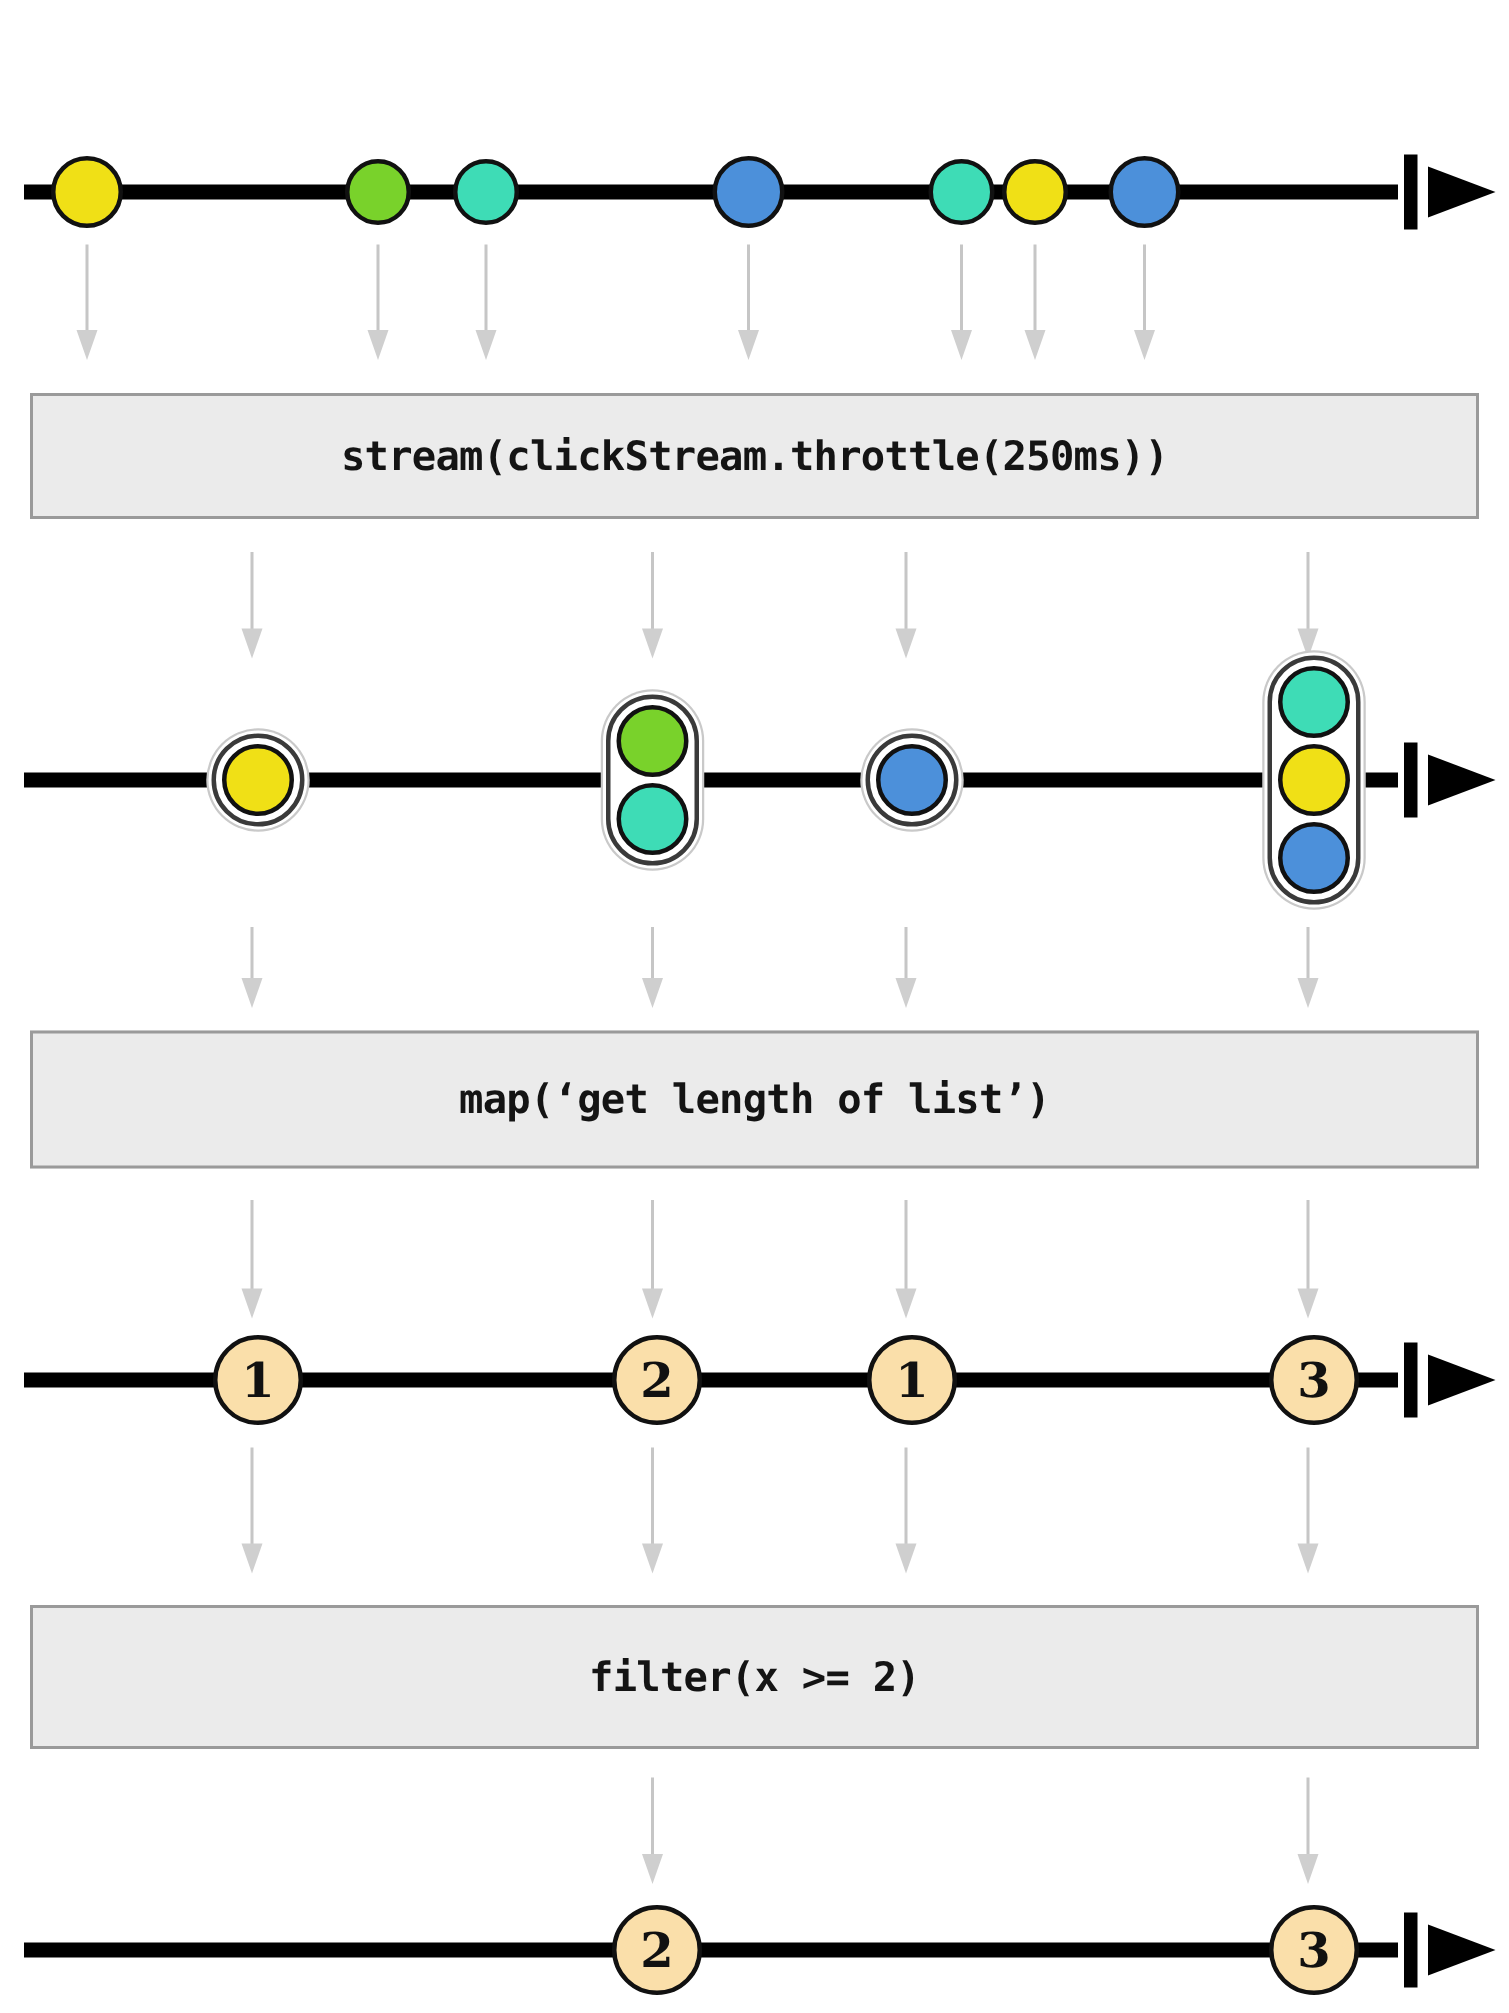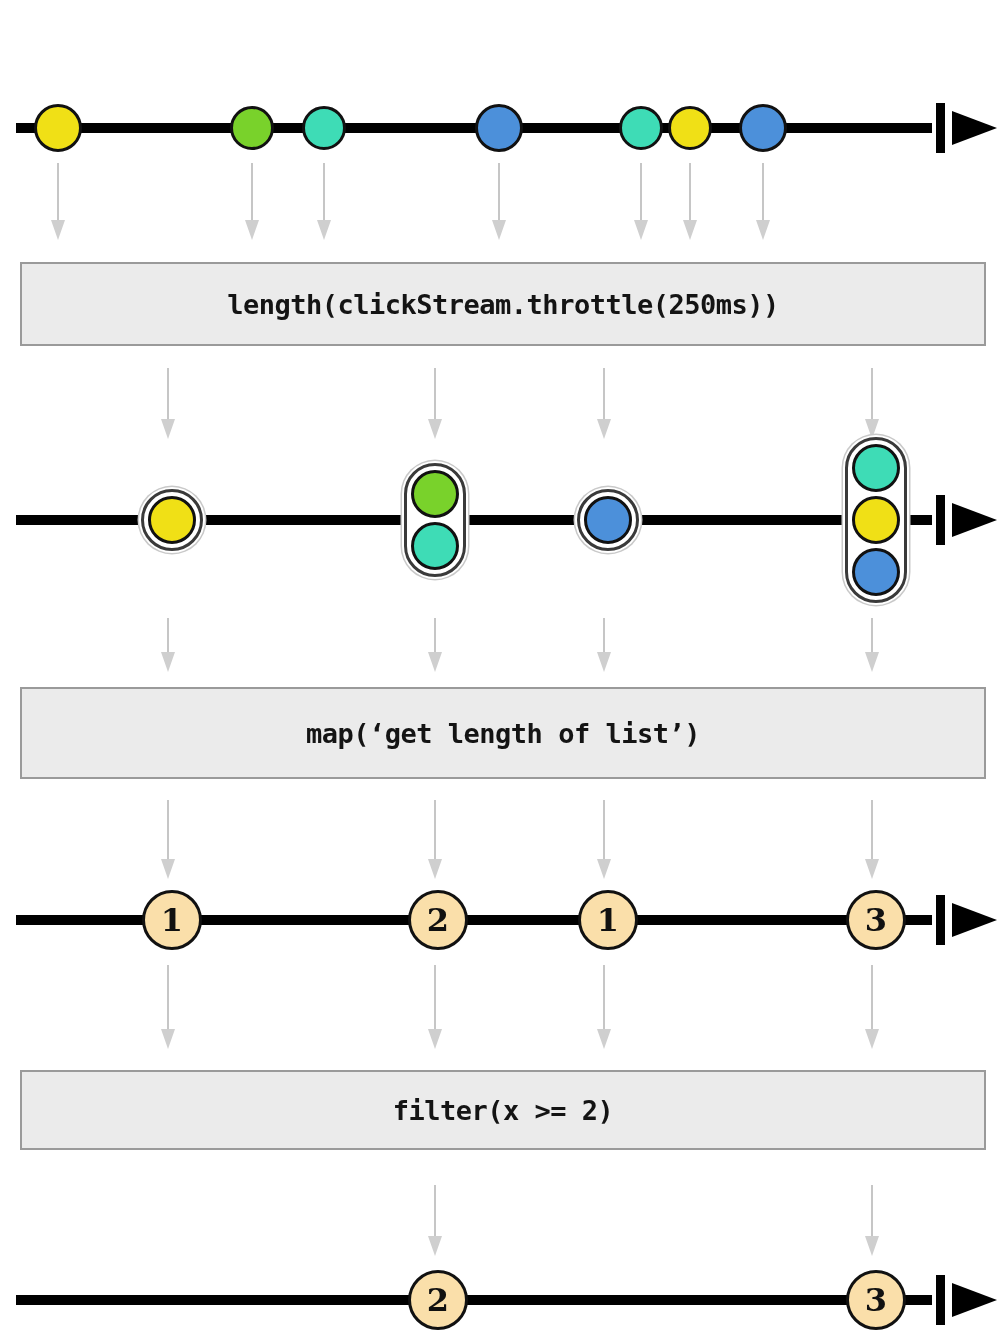--- a/index.html
+++ b/index.html
@@ -230,21 +230,21 @@
     <div class="marble num" style="left: 578px; top: 890px; width: 60px; height: 60px; background: rgb(250, 223, 170); font-size: 32px;">1</div>
     <div class="marble num" style="left: 846px; top: 890px; width: 60px; height: 60px; background: rgb(250, 223, 170); font-size: 32px;">3</div>
     <div class="timeline" style="left: 0px; top: 1300px; width: 1006px;">
       <div class="tl-line" style="left: 16px; width: 916px;"></div>
       <div class="tl-tick" style="left: 936px;"></div>
       <div class="tl-head" style="left: 952px;"></div>
     </div>
     <div class="marble num" style="left: 408px; top: 1270px; width: 60px; height: 60px; background: rgb(250, 223, 170); font-size: 32px;">2</div>
     <div class="marble num" style="left: 846px; top: 1270px; width: 60px; height: 60px; background: rgb(250, 223, 170); font-size: 32px;">3</div>
     <div class="opbox" style="left: 20px; top: 262px; width: 966px; height: 84px;">
-      <span>length(clickStream.throttle(250ms))</span>
+      <span>stream(clickStream.throttle(250ms))</span>
     </div>
     <div class="opbox" style="left: 20px; top: 687px; width: 966px; height: 92px;">
       <span>map(‘get length of list’)</span>
     </div>
-    <div class="opbox" style="left: 20px; top: 1070px; width: 966px; height: 80px;">
+    <div class="opbox" style="left: 20px; top: 1070px; width: 966px; height: 96px;">
       <span>filter(x &gt;= 2)</span>
     </div>
   </div>
 
 </body></html>

